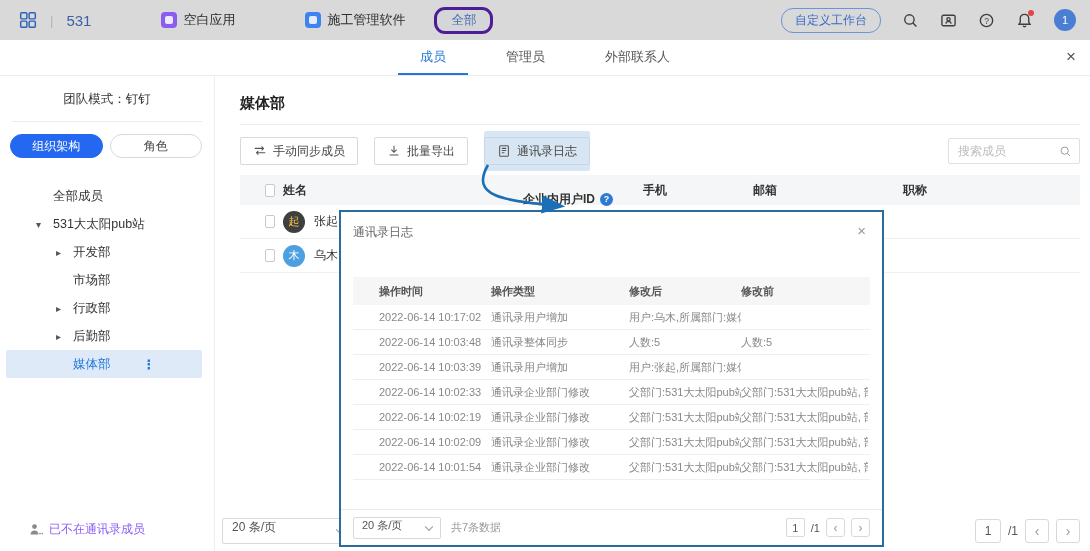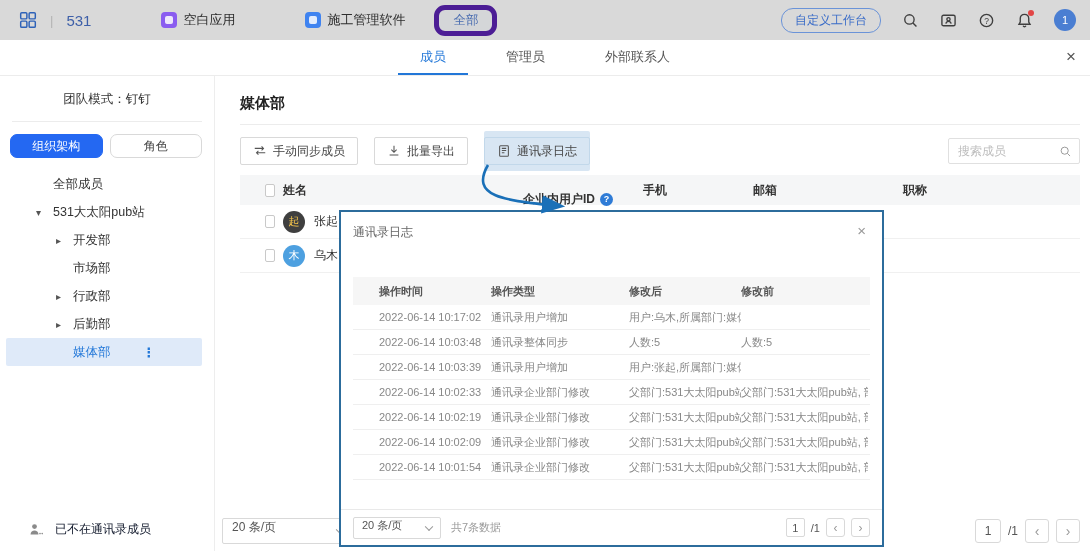--- a/index.html
+++ b/index.html
@@ -12,21 +12,21 @@
   .topbar { height:40px; background:var(--topbar-bg,#d9d9d9); display:flex; align-items:center;
             padding:0 14px 0 19px; }
   .topbar-left { display:flex; align-items:center; gap:13px; }
   .tb-sep { color:#b3b3b3; font-size:13px; }
   .tb-workspace { color:var(--workspace-blue,#3d5fa8); font-size:15px; }
   .tb-app { display:flex; align-items:center; gap:6px; margin-left:13px; font-size:13px; color:#2e2e2e;padding-left:44px; }
   .tb-app-icon { width:16px; height:16px; border-radius:4px; position:relative; }
   .tb-app-icon::after { content:""; position:absolute; left:4px; top:4px; width:8px; height:8px;
                         border-radius:2px; background:rgba(255,255,255,.85); }
   .tb-pill-all { margin-left:16px; padding:2px 14px; border-radius:11px; background:#d4d6d8;
-                 border:5px solid #4c1d95; color:#4a6db0; font-size:12.5px; }
+                 border:3px solid #4c1d95; color:#4a6db0; font-size:12.5px; }
   .topbar-right { margin-left:auto; display:flex; align-items:center; gap:21px; }
   .tb-custom { padding:3px 13px; border:1px solid #6a93d8; border-radius:12px; color:#3a6cc8;
                font-size:12px; background:transparent; }
   .tb-ic { width:17px; height:17px; stroke:#3f3f3f; fill:none; stroke-width:1.3; display:block; }
   .bell-wrap { position:relative; }
   .bell-dot { position:absolute; top:-2px; right:-1px; width:6px; height:6px; border-radius:50%;
               background:#e24646; }
   .tb-avatar { width:22px; height:22px; border-radius:50%; background:var(--avatar-blue,#4a7ed2);
                color:#fff; font-size:11px; display:flex; align-items:center; justify-content:center; }
 
@@ -40,35 +40,35 @@
 
   
   .content { display:flex; height:475px; }
 
   
   .sidebar { width:215px; border-right:1px solid #ededed; position:relative; flex:none; }
   .team-mode { text-align:center; padding:15px 0 13px; font-size:12.5px; color:#333; }
   .side-divider { border-bottom:1px solid #ececec; margin:0 12px; }
   .segments { display:flex; gap:7px; margin:12px 12px 0 10px; }
   .segment { flex:1; height:24px; display:flex; align-items:center; justify-content:center;
-             border:1px solid #d9d9d9; border-radius:7px; background:#fff; color:#444;
+             border:1px solid #d9d9d9; border-radius:12px; background:#fff; color:#444;
              font-size:12px; cursor:pointer; }
   .segment.active { background:var(--sidebar-active,#2468f2); border-color:var(--sidebar-active,#2468f2);
                     color:#fff; }
-  .tree { margin-top:12px; }
+  .tree { margin-top:24px; }
   .tree-item { height:28px; display:flex; align-items:center; font-size:12.5px; color:#333;
                cursor:pointer; margin:0 12px 0 6px; border-radius:2px; }
   .tree-item.is-0 { padding-left:30px; }
   .tree-item.is-1 { padding-left:50px; }
   .tree-arrow { width:17px; font-size:10px; color:#555; flex:none; }
   .tree-item.selected { background:var(--tree-selected,#dfeaf9); color:var(--accent,#2277d8); }
   .tree-dots { display:none; margin-left:32px; color:var(--accent,#2277d8); font-size:13px; font-weight:bold; }
   .tree-item.selected .tree-dots { display:inline; }
-  .side-footer { position:absolute; bottom:13px; left:29px; display:flex; align-items:center; gap:11px;
-                 font-size:12px; color:#0f172a; cursor:pointer; }
+  .side-footer { position:absolute; bottom:13px; left:29px; display:flex; align-items:center; gap:5px;
+                 font-size:12px; color:#8b5cf6; cursor:pointer; }
 
   
   .main { flex:1; position:relative; padding:18px 10px 0 25px; }
   .page-title { font-size:15px; font-weight:bold; color:#222; }
   .title-divider { border-bottom:1px solid #ececec; margin-top:11px; }
   .toolbar { margin-top:12px; display:flex; gap:16px; position:relative; height:28px; }
   .tbtn { display:flex; align-items:center; gap:6px; padding:0 12px; height:28px; background:#fff;
           border:1px solid #d9d9d9; border-radius:2px; font-size:12px; color:#444; cursor:pointer; }
   .tbtn svg { display:none; width:14px; height:14px; stroke:#555; fill:none; stroke-width:1.2; }
   .tbtn.is-sync svg.i-sync { display:block; }

